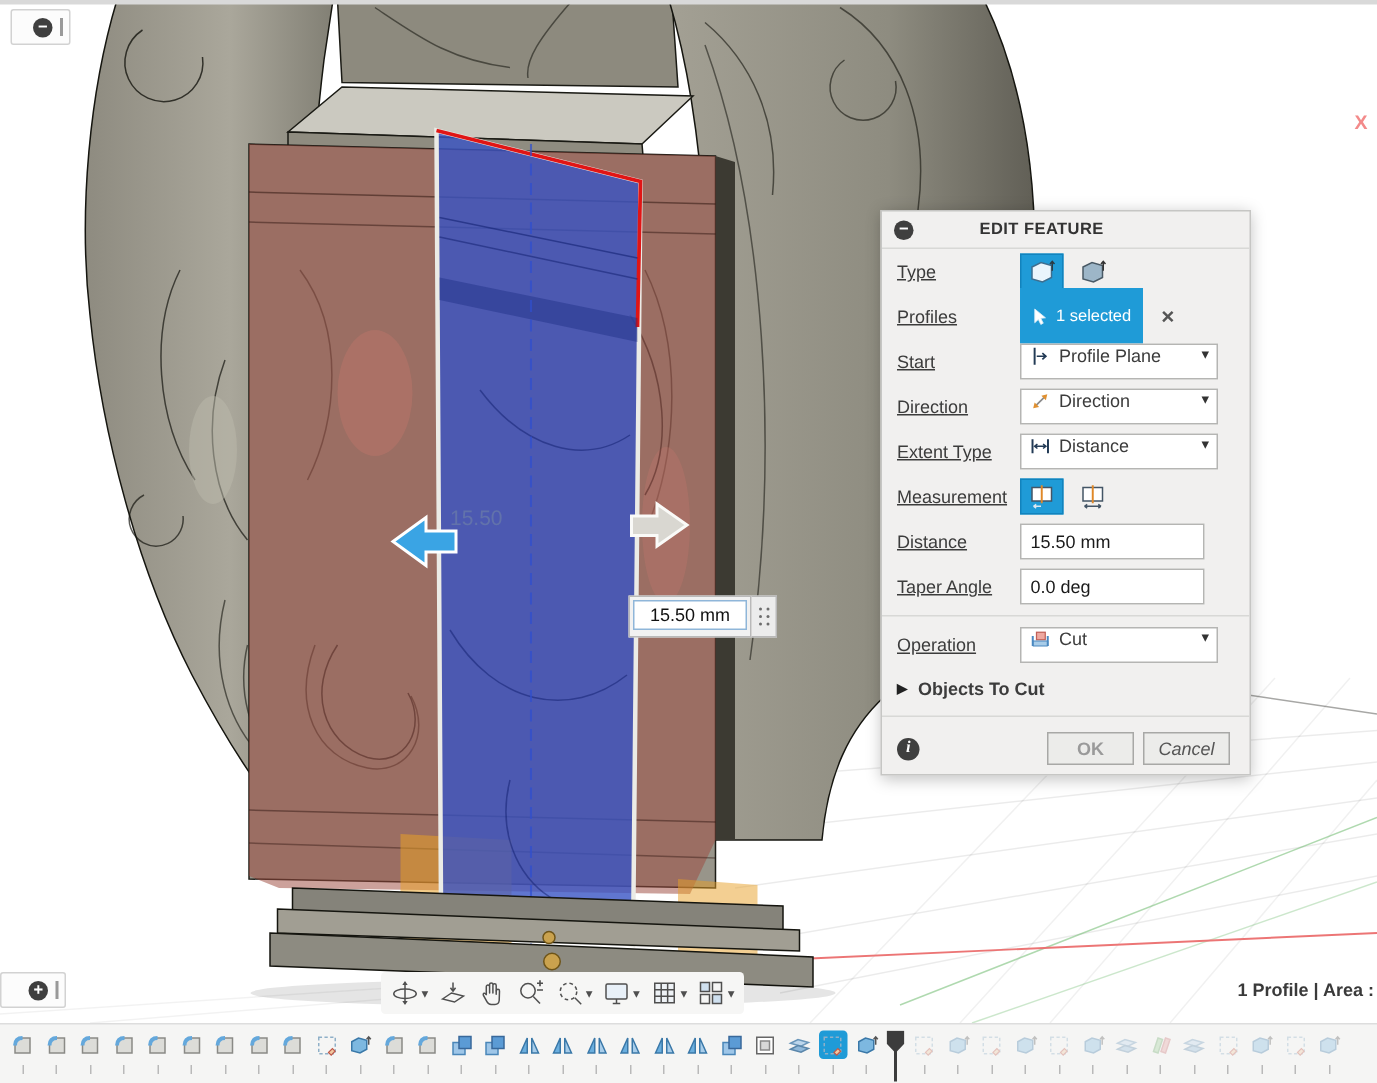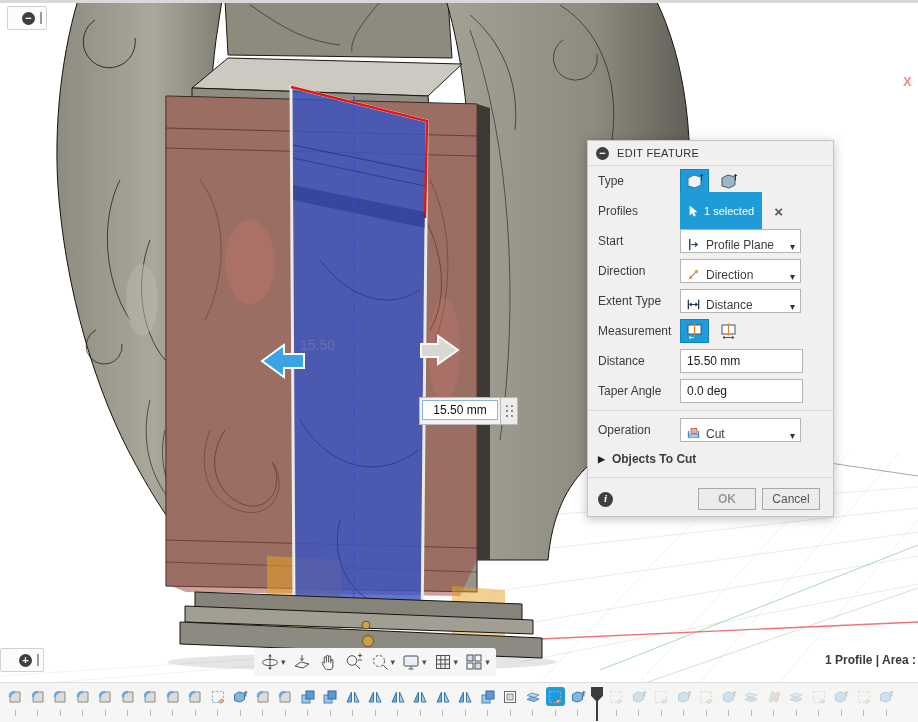--- a/index.html
+++ b/index.html
@@ -27,41 +27,41 @@
   .nav-toolbar{position:absolute;left:254px;top:648px;height:28px;display:flex;align-items:center;gap:2px;
         background:#f6f6f5;border-radius:3px;padding:0 4px;}
   .nav-btn{display:flex;align-items:center;height:26px;padding:1px 2px;cursor:default;}
   .nav-ic svg{width:20px;height:20px;display:block;}
   .nav-caret{font-size:9px;color:#4f4f4f;margin-left:1px;}
   .status-text{position:absolute;right:2px;top:653px;font-size:12px;font-weight:bold;color:#3a3a3a;}
   
   .dialog{position:absolute;left:587px;top:140px;width:247px;background:#f1f0ef;border:1px solid #c6c6c4;
         box-shadow:0 2px 10px rgba(0,0,0,.25);font-size:12px;color:#3c3c3c;}
   .dlg-header{height:25px;display:flex;align-items:center;gap:8px;padding:0 8px;border-bottom:1px solid #d8d8d6;}
-  .dlg-title{font-size:11px;font-weight:normal;color:#333;letter-spacing:.3px;}
+  .dlg-title{font-size:11px;font-weight:bold;color:#333;letter-spacing:.3px;margin-left:36px;}
   .drow{height:30px;display:flex;align-items:center;padding:0 10px;}
-  .dlabel{width:82px;flex:0 0 auto;}
+  .dlabel{width:82px;flex:0 0 auto;text-decoration:underline;}
   .dctrl{width:123px;display:flex;align-items:center;}
   .icon-btn{width:29px;height:24px;border:1px solid transparent;display:flex;align-items:center;justify-content:center;margin-right:5px;}
   .icon-btn.sel{background:var(--accent,#1f9bd7);border-color:#1283bd;}
   .icon-btn svg{width:20px;height:18px;display:block;}
   .chipbtn{height:39px;background:var(--accent,#1f9bd7);color:#fff;display:flex;align-items:center;gap:5px;
         padding:0 8px;font-size:11px;}
   .xclear{margin-left:12px;color:#555;font-size:15px;font-weight:bold;}
-  .ddown{width:121px;height:24px;background:#fff;border:1px solid #b5b5b3;display:flex;align-items:flex-end;gap:5px;padding:0 5px;}
+  .ddown{width:132px;height:24px;background:#fff;border:1px solid #b5b5b3;display:flex;align-items:flex-start;gap:5px;padding:0 5px;}
   .ddown svg{width:15px;height:15px;flex:0 0 auto;}
   .ddown .caret{margin-left:auto;font-size:10px;color:#333;}
   .dinput{width:123px;height:24px;background:#fff;border:1px solid #b5b5b3;font-size:12px;color:#1a1a1a;padding:0 6px;outline:none;}
   .dsep{border-top:1px solid #d8d8d6;margin:4px 0;}
   .objrow{height:28px;display:flex;align-items:center;gap:7px;padding:0 10px;font-weight:bold;}
   .tri{font-size:9px;color:#222;}
   .dfooter{height:34px;display:flex;align-items:center;padding:0 13px 0 10px;}
   .fbtn{width:58px;height:22px;background:#ececea;border:1px solid #a8a8a6;display:flex;align-items:center;justify-content:center;font-size:12px;}
   .fbtn.ok{margin-left:auto;color:#9a9a9a;font-weight:bold;}
-  .fbtn.cancel{margin-left:6px;color:#555;}
+  .fbtn.cancel{margin-left:6px;color:#555;font-style:italic;}
   
   .timeline{position:absolute;left:0;top:682px;width:918px;height:40px;background:#f5f5f4;border-top:1px solid #ddd;}
   .tl-items{position:absolute;left:4px;top:4px;display:flex;align-items:flex-start;}
   .tl-slot{width:22.5px;display:flex;flex-direction:column;align-items:center;flex:0 0 auto;}
   .tl-ic{width:19px;height:19px;border-radius:3px;display:flex;align-items:center;justify-content:center;}
   .tl-ic svg{width:16px;height:16px;display:block;}
   .tl-ic.selected{background:var(--accent,#1f9bd7);}
   .tl-ic.pending{opacity:.32;}
   .tl-tick{width:1px;height:6px;background:#b9b9b9;margin-top:4px;}
   .playhead{position:relative;width:14px;height:34px;flex:0 0 auto;margin:0 1px;}

